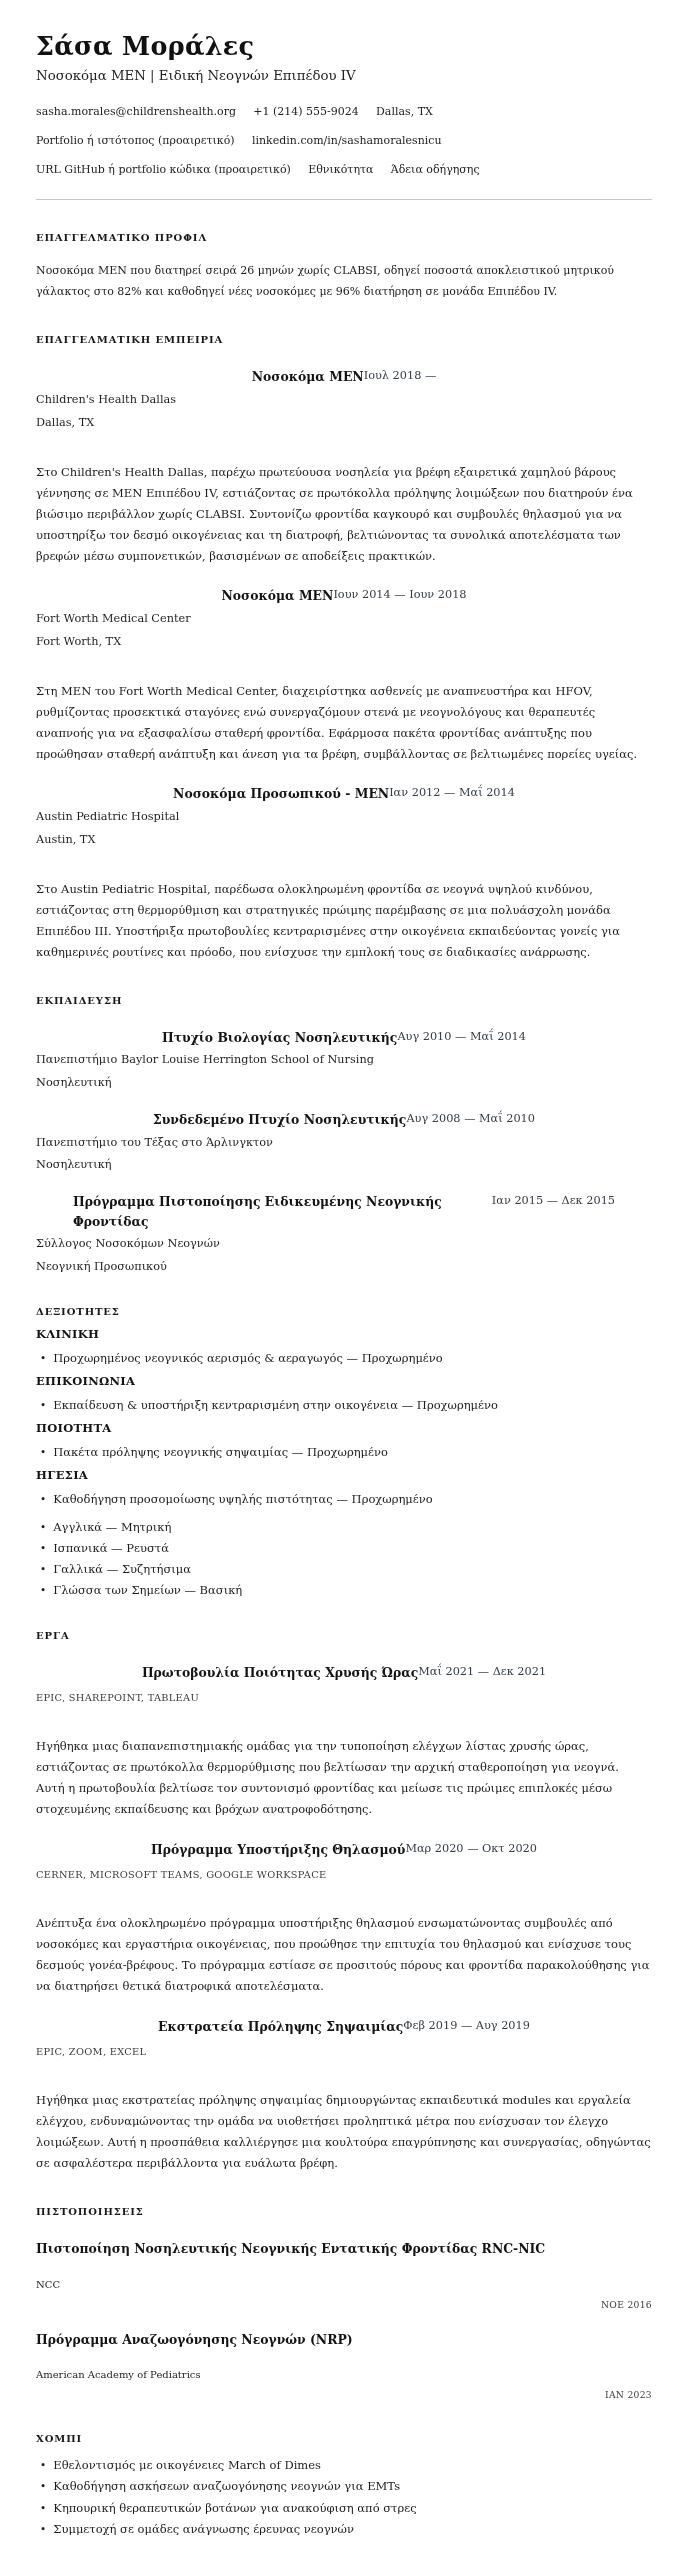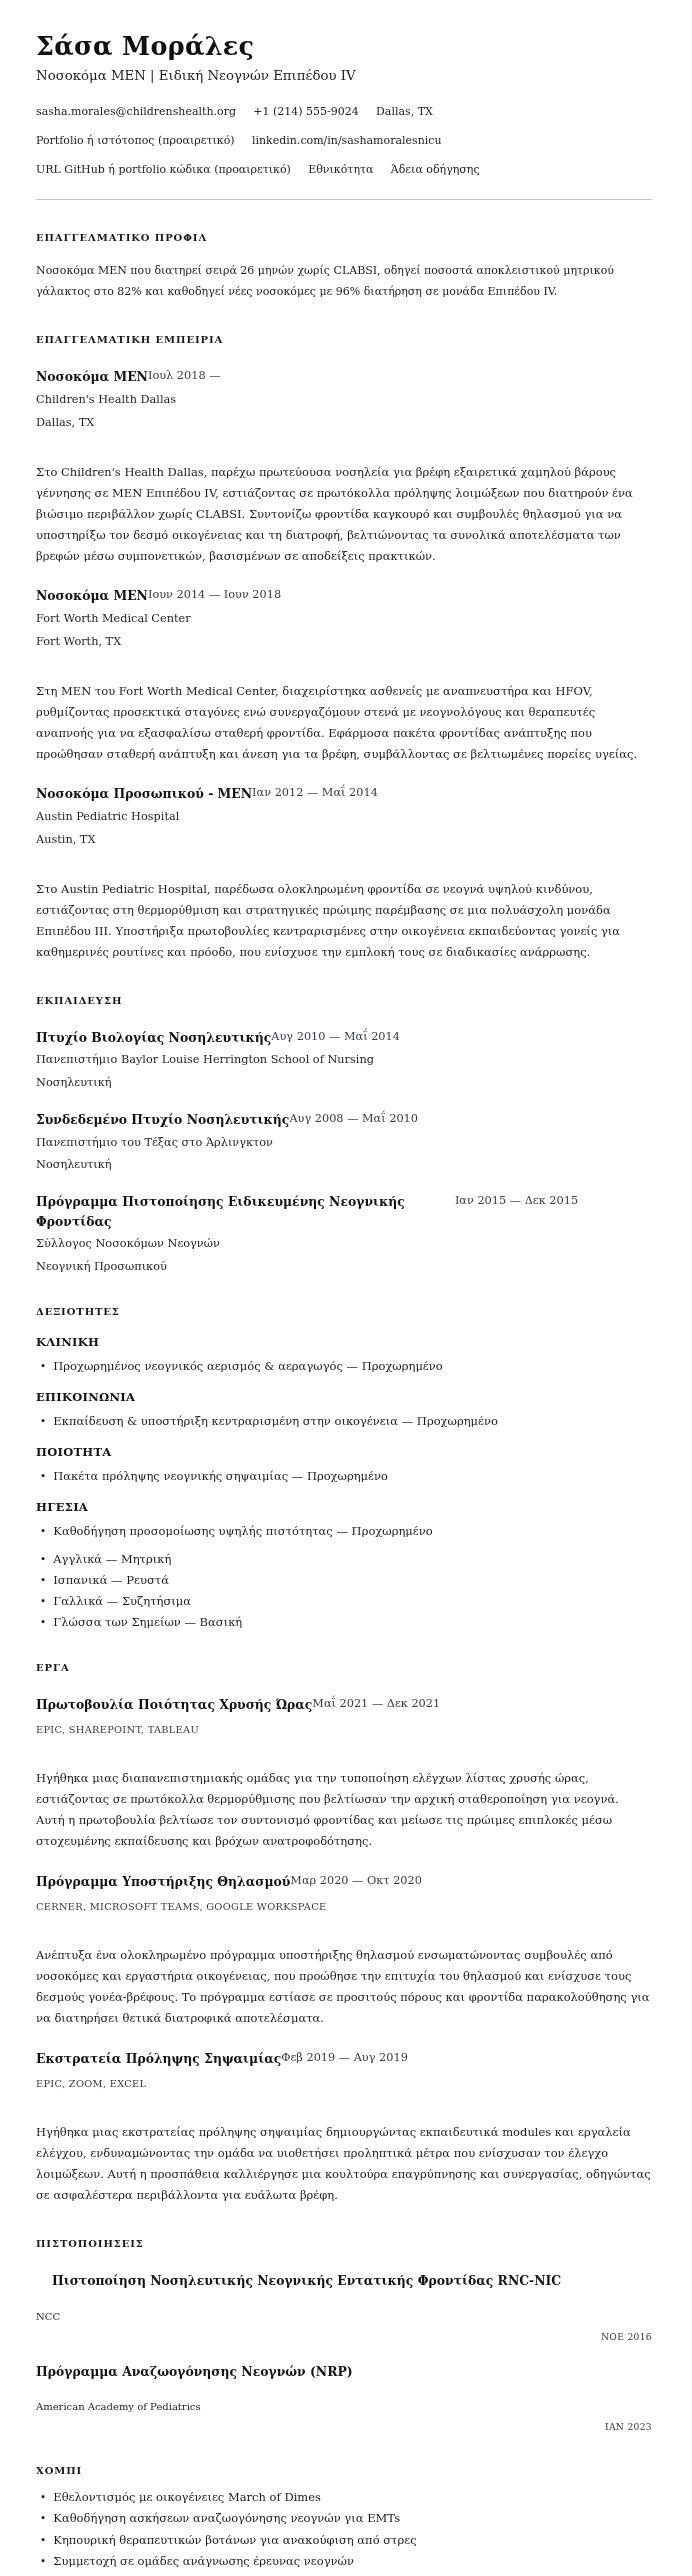--- a/index.html
+++ b/index.html
@@ -40,34 +40,34 @@
   }
   .para {
     font-size: 11px;
     line-height: 21px;
     margin-top: 15px;
     color: #1c1c1c;
     max-width: 615px;
   }
 
   .entry { margin-top: 19.6px; }
-  .entry-head { display: flex; justify-content: flex-start; align-items: flex-start; }
+  .entry-head { display: flex; justify-content: center; align-items: flex-start; }
   .entry-title {
     font-size: 12.4px;
     font-weight: bold;
     line-height: 19.6px;
     color: #141414;
     max-width: 68%;
   }
   .entry-date { font-size: 11.3px; color: #333c47; white-space: nowrap; line-height: 17.3px; }
   .entry-sub { font-size: 11.3px; margin-top: 6.3px; line-height: 14px; color: #1f1f1f; }
   .entry-loc { font-size: 11.3px; margin-top: 8.7px; line-height: 14px; color: #1f1f1f; }
   .entry-desc { font-size: 11.5px; line-height: 21px; margin-top: 32px; color: #1c1c1c; max-width: 615px; }
 
-  .skill-group { margin-top: 16px; }
+  .skill-group { margin-top: 8px; }
   .skill-group-name { font-size: 11.5px; font-weight: bold; letter-spacing: 0.3px; line-height: 15px; color: #141414; }
   .bullet-list { margin-top: 8px; }
   .bullet {
     position: relative;
     padding-left: 17.3px;
     font-size: 11.5px;
     line-height: 16px;
     margin-top: 5.2px;
     color: #1c1c1c;
   }
@@ -258,21 +258,21 @@
       </div>
       <div class="project-tools">EPIC, ZOOM, EXCEL</div>
       <div class="entry-desc">Ηγήθηκα μιας εκστρατείας πρόληψης σηψαιμίας δημιουργώντας εκπαιδευτικά modules και εργαλεία ελέγχου, ενδυναμώνοντας την ομάδα να υιοθετήσει προληπτικά μέτρα που ενίσχυσαν τον έλεγχο λοιμώξεων. Αυτή η προσπάθεια καλλιέργησε μια κουλτούρα επαγρύπνησης και συνεργασίας, οδηγώντας σε ασφαλέστερα περιβάλλοντα για ευάλωτα βρέφη.</div>
     </div>
   </section>
 
   <section>
     <div class="section-heading">ΠΙΣΤΟΠΟΙΗΣΕΙΣ</div>
 
     <div class="entry">
-      <div class="entry-title" style="max-width:100%;margin-left:16px;">Πιστοποίηση Νοσηλευτικής Νεογνικής Εντατικής Φροντίδας RNC-NIC</div>
+      <div class="entry-title" style="max-width:100%;">Πιστοποίηση Νοσηλευτικής Νεογνικής Εντατικής Φροντίδας RNC-NIC</div>
       <div class="cert-issuer">NCC</div>
       <div class="cert-date">ΝΟΕ 2016</div>
     </div>
 
     <div class="entry">
       <div class="entry-title" style="max-width:100%;">Πρόγραμμα Αναζωογόνησης Νεογνών (NRP)</div>
       <div class="cert-issuer">American Academy of Pediatrics</div>
       <div class="cert-date">ΙΑΝ 2023</div>
     </div>
   </section>

